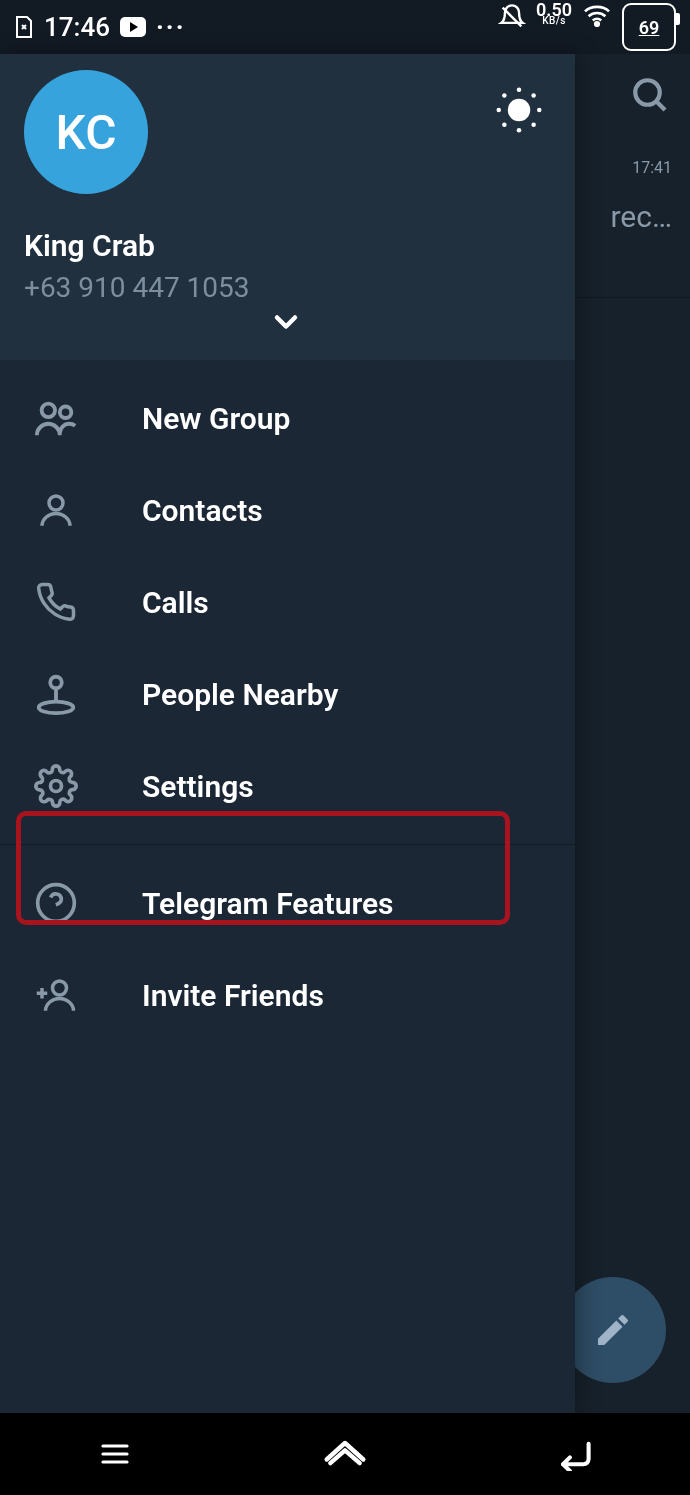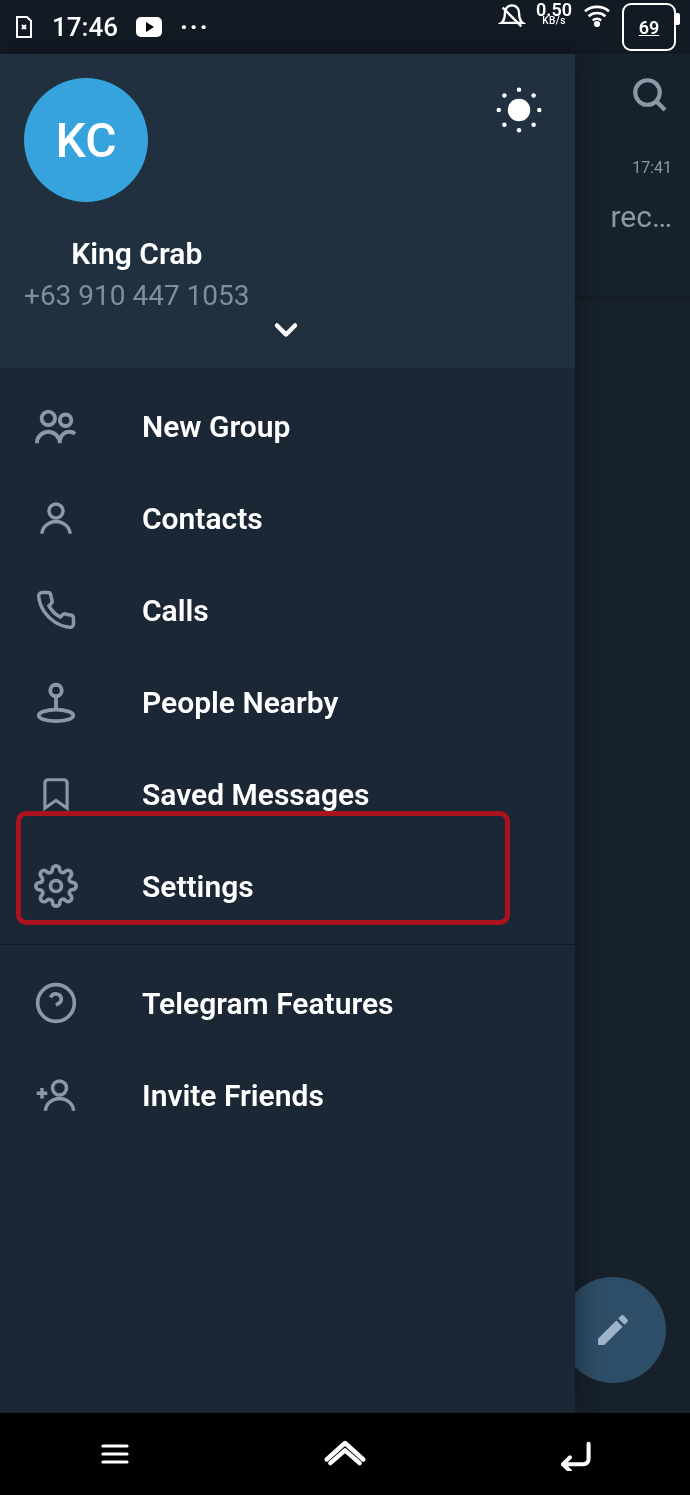--- a/index.html
+++ b/index.html
@@ -15,21 +15,21 @@
   .status-bar {
     position: absolute; top: 0; left: 0; right: 0;
     height: 54px;
     display: flex; align-items: center;
     padding: 0 14px;
     font-size: 26px;
     font-weight: 500;
     color: #ffffff;
     z-index: 50;
   }
-  .status-left { display: flex; align-items: center; gap: 18px; }
+  .status-left { display: flex; align-items: center; gap: 10px; }
   .status-right { margin-left: auto; display: flex; align-items: flex-start; gap: 10px; }
   .status-icon { display: inline-flex; align-items: center; justify-content: center; }
   .net-speed { display: flex; flex-direction: column; align-items: center; line-height: 0.75; font-size: 18px; font-weight: 600; }
   .net-speed small { font-size: 10px; font-weight: 500; letter-spacing: 0.5px; }
   .battery {
     display: inline-flex; align-items: center; justify-content: center;
     width: 54px; height: 48px;
     border: 2.5px solid #fff; border-radius: 9px;
     position: relative;
     font-size: 18px; font-weight: 600; text-decoration: underline;
@@ -60,23 +60,22 @@
   .drawer {
     position: absolute; top: 54px; left: 0; bottom: 82px;
     width: 575px;
     background: #1b2734;
     z-index: 10;
     display: flex; flex-direction: column;
     box-shadow: 4px 0 20px rgba(0,0,0,0.35);
   }
   .drawer-header {
     position: relative;
-    padding: 24px 24px 20px 24px;
+    padding: 16px 24px 20px 24px;
     background: #20303f;
-    text-align: center;
   }
   .avatar {
     width: 124px; height: 124px; border-radius: 50%;
     background: #36a3dc;
     display: flex; align-items: center; justify-content: center;
     font-size: 48px; font-weight: 500; color: #fff;
   }
   .theme-toggle {
     position: absolute; top: 24px; right: 24px;
     width: 64px; height: 64px;
@@ -275,28 +274,20 @@
       <span class="icon-slot">
         <svg width="46" height="46" viewBox="0 0 24 24" fill="none" stroke="currentColor" stroke-width="2">
             <ellipse cx="12" cy="19" rx="9" ry="3"></ellipse>
             <circle cx="12" cy="6" r="3"></circle>
             <path d="M12 9v7"></path>
           </svg>
       </span>
       <span class="label">People Nearby</span>
     </div>
 
-    <div class="menu-item">
-      <span class="icon-slot">
-        <svg width="38" height="44" viewBox="0 0 24 24" fill="none" stroke="currentColor" stroke-width="2">
-            <path d="M19 21l-7-5-7 5V5a2 2 0 0 1 2-2h10a2 2 0 0 1 2 2v16z"></path>
-          </svg>
-      </span>
-      <span class="label">Saved Messages</span>
-    </div>
 
     <div class="menu-item">
       <span class="icon-slot">
         <svg width="44" height="44" viewBox="0 0 24 24" fill="none" stroke="currentColor" stroke-width="2">
             <circle cx="12" cy="12" r="3"></circle>
             <path d="M19.4 15a1.7 1.7 0 0 0 .3 1.8l.1.1a2 2 0 1 1-2.8 2.8l-.1-.1a1.7 1.7 0 0 0-1.8-.3 1.7 1.7 0 0 0-1 1.5V21a2 2 0 1 1-4 0v-.1a1.7 1.7 0 0 0-1.1-1.5 1.7 1.7 0 0 0-1.8.3l-.1.1a2 2 0 1 1-2.8-2.8l.1-.1a1.7 1.7 0 0 0 .3-1.8 1.7 1.7 0 0 0-1.5-1H3a2 2 0 1 1 0-4h.1a1.7 1.7 0 0 0 1.5-1.1 1.7 1.7 0 0 0-.3-1.8l-.1-.1a2 2 0 1 1 2.8-2.8l.1.1a1.7 1.7 0 0 0 1.8.3h.1a1.7 1.7 0 0 0 1-1.5V3a2 2 0 1 1 4 0v.1a1.7 1.7 0 0 0 1 1.5 1.7 1.7 0 0 0 1.8-.3l.1-.1a2 2 0 1 1 2.8 2.8l-.1.1a1.7 1.7 0 0 0-.3 1.8v.1a1.7 1.7 0 0 0 1.5 1H21a2 2 0 1 1 0 4h-.1a1.7 1.7 0 0 0-1.5 1z"></path>
           </svg>
       </span>
       <span class="label">Settings</span>
     </div>

